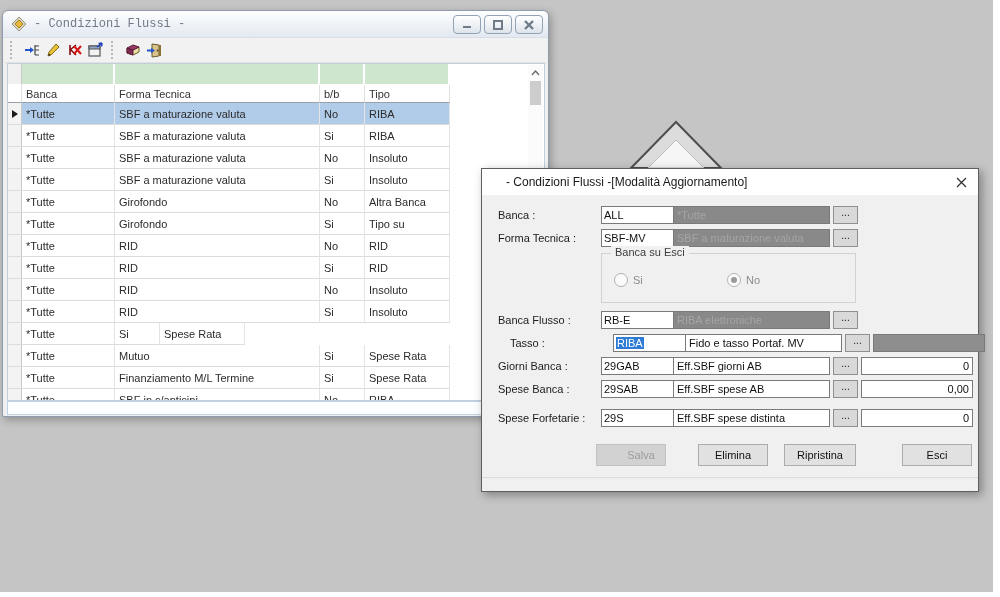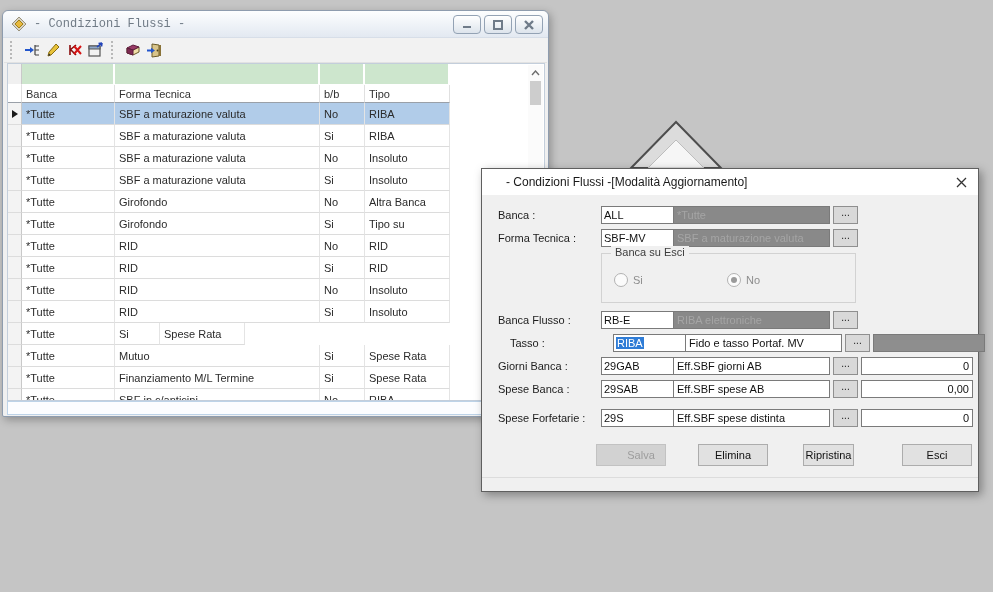--- a/index.html
+++ b/index.html
@@ -364,20 +364,20 @@
           <span>Si</span>
         </div>
         <div class="radio checked" id="radio-no" style="left:125px;">
           <span class="circ"></span>
           <span>No</span>
         </div>
       </div>
 
       <div class="dlg-btn disabled" style="left:114px;">Salva</div>
       <div class="dlg-btn" style="left:216px;">Elimina</div>
-      <div class="dlg-btn" style="left:321px;width:51px;">Ripristina</div>
+      <div class="dlg-btn" style="left:302px;width:72px;">Ripristina</div>
       <div class="dlg-btn" style="left:420px;">Esci</div>
 
       <div class="dlg-sep"></div>
     </div>
 
   </div>
 </div>
 
 </body></html>

